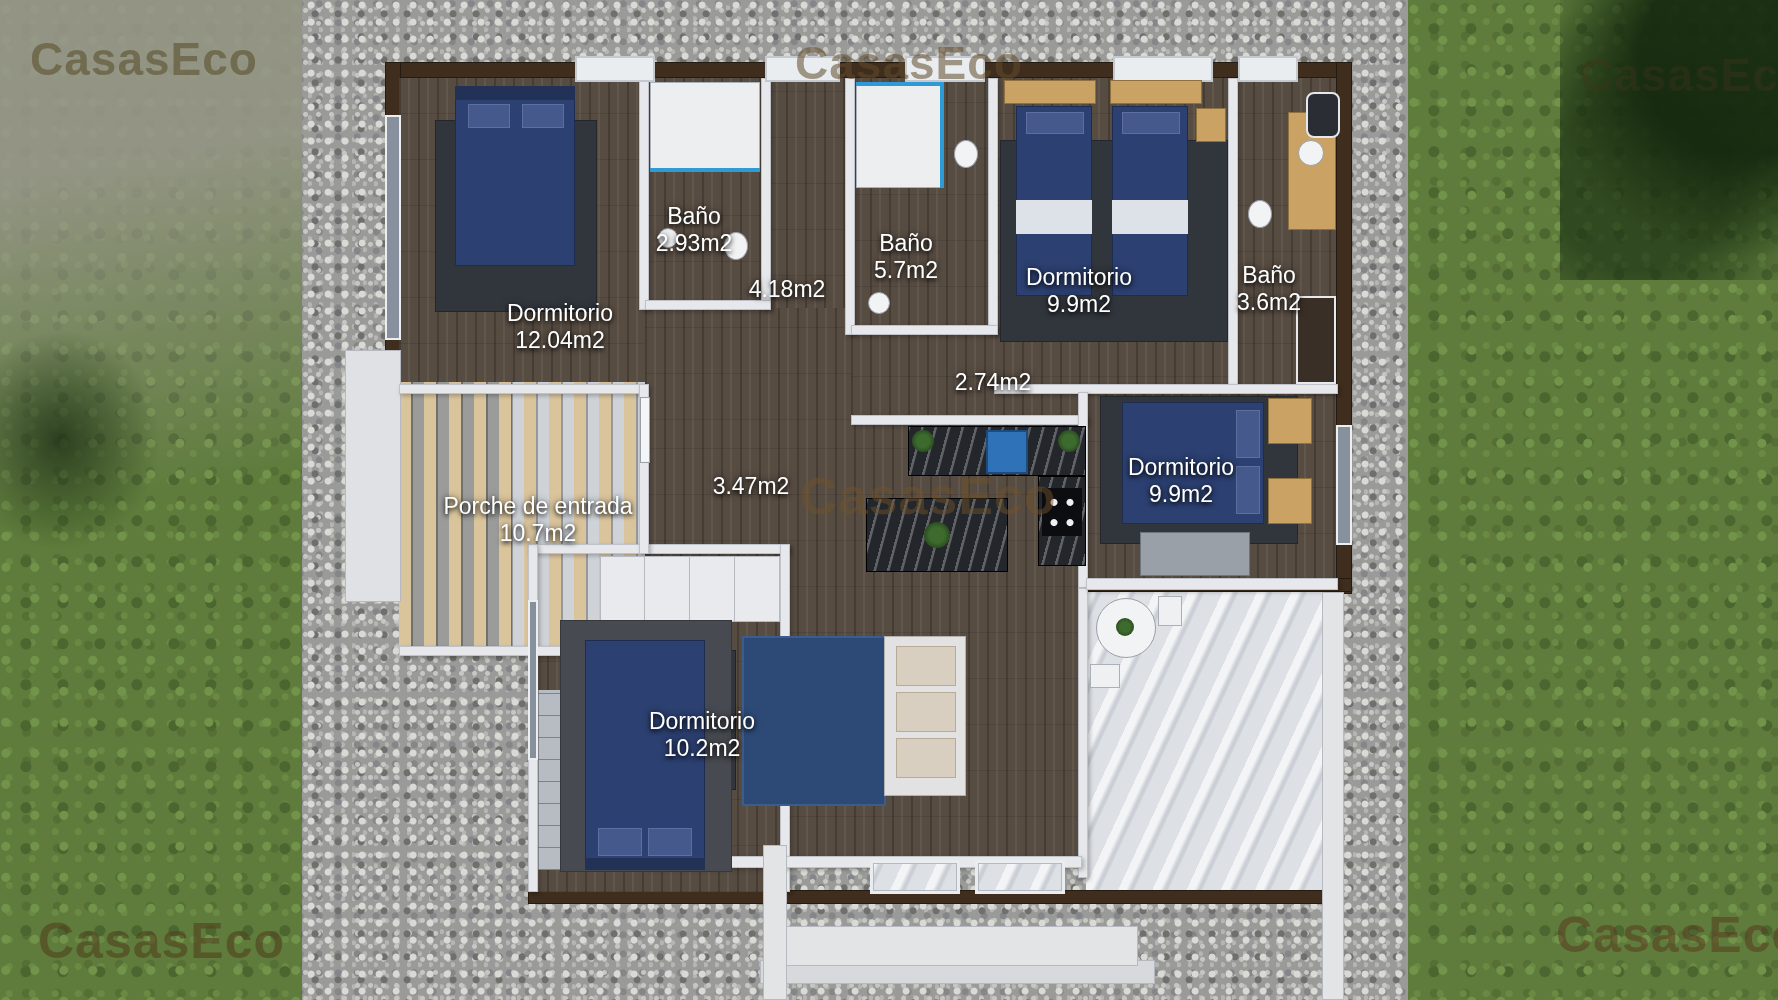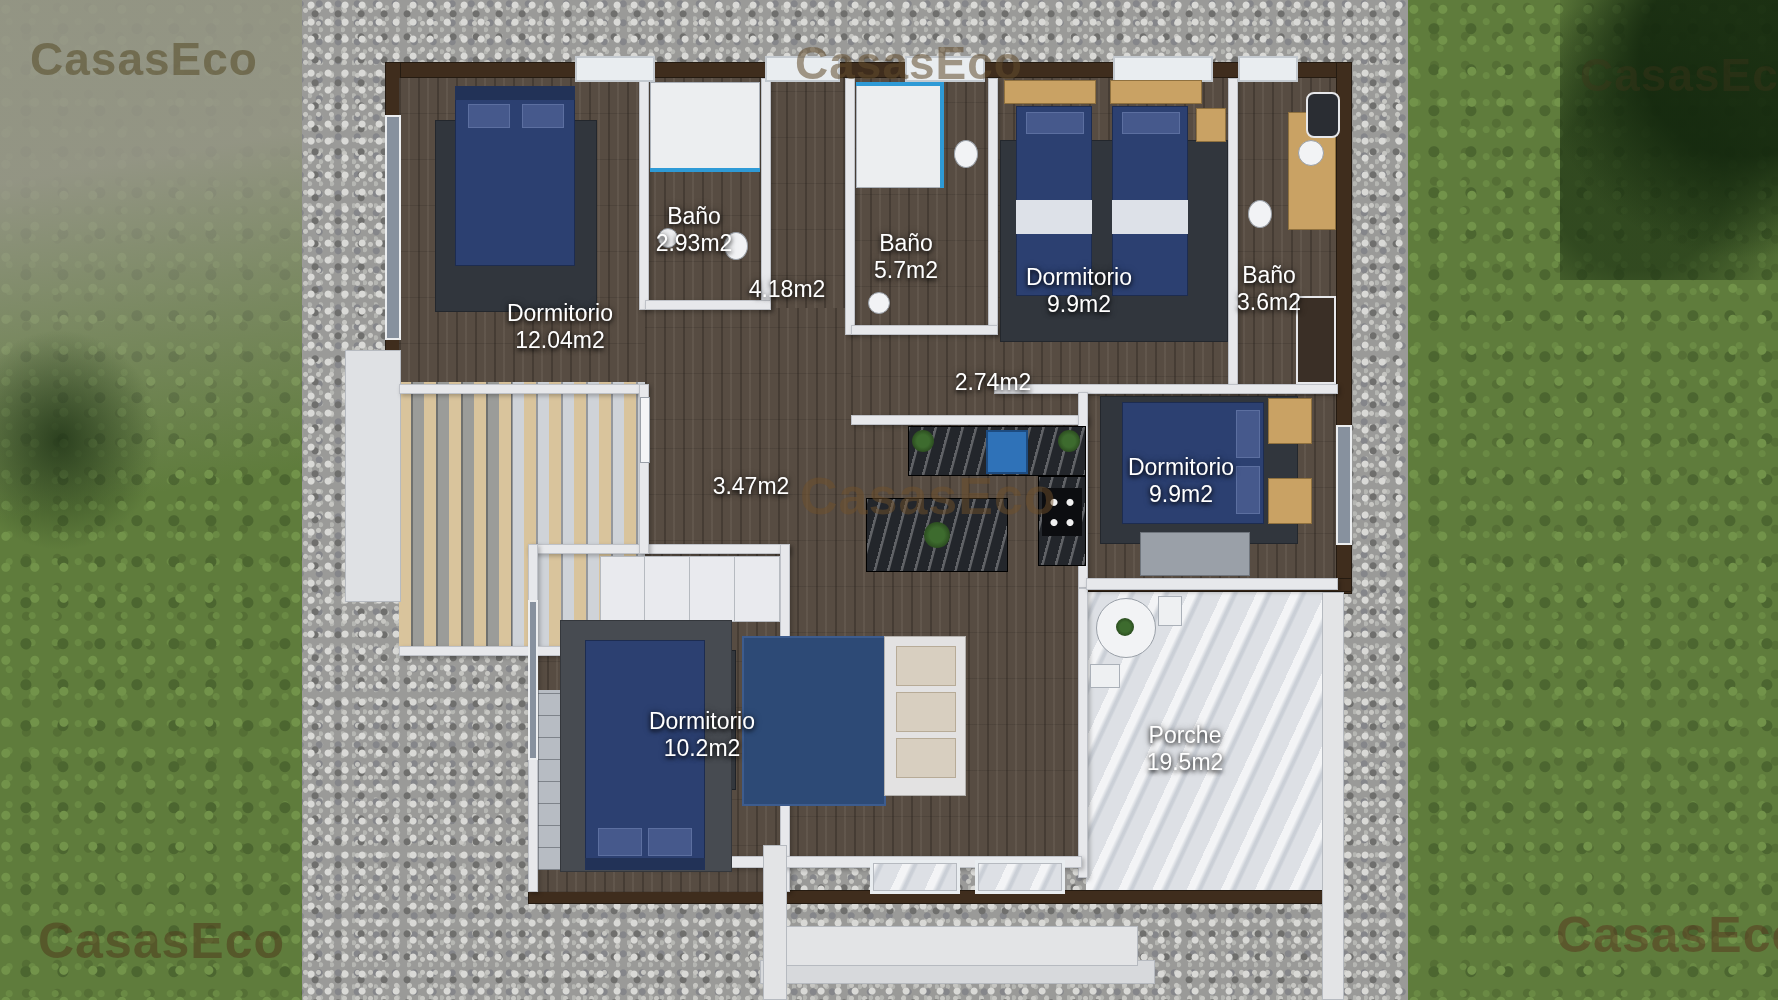--- a/index.html
+++ b/index.html
@@ -218,34 +218,34 @@
     <span>Dormitorio</span>
     <span>9.9m2</span>
   </div>
   <div class="abs label" style="left:1189px;top:262px;width:160px;">
     <span>Baño</span>
     <span>3.6m2</span>
   </div>
   <div class="abs label" style="left:913px;top:369px;width:160px;">
     <span>2.74m2</span>
   </div>
+  <div class="abs label" style="left:408px;top:493px;width:260px;">
+    <span>Porche de entrada</span>
+    <span>10.7m2</span>
+  </div>
   <div class="abs label" style="left:671px;top:473px;width:160px;">
     <span>3.47m2</span>
   </div>
   <div class="abs label" style="left:1081px;top:454px;width:200px;">
     <span>Dormitorio</span>
     <span>9.9m2</span>
   </div>
   <div class="abs label" style="left:602px;top:708px;width:200px;">
     <span>Dormitorio</span>
     <span>10.2m2</span>
-  </div>
-  <div class="abs label" style="left:1085px;top:722px;width:200px;">
-    <span>Porche</span>
-    <span>19.5m2</span>
   </div>
 
   <div class="abs wm" style="left:30px;top:32px;color:rgba(92,82,48,.62);">CasasEco</div>
   <div class="abs wm" style="left:795px;top:36px;color:rgba(96,74,44,.55);">CasasEco</div>
   <div class="abs wm" style="left:1580px;top:48px;color:rgba(62,52,26,.38);">CasasEco</div>
   <div class="abs wm" style="left:800px;top:466px;font-size:52px;color:rgba(112,80,42,.50);">CasasEco</div>
   <div class="abs wm" style="left:38px;top:912px;font-size:50px;color:rgba(80,62,30,.58);">CasasEco</div>
   <div class="abs wm" style="left:1556px;top:906px;font-size:50px;color:rgba(88,56,30,.52);">CasasEco</div>
 
 </div>

